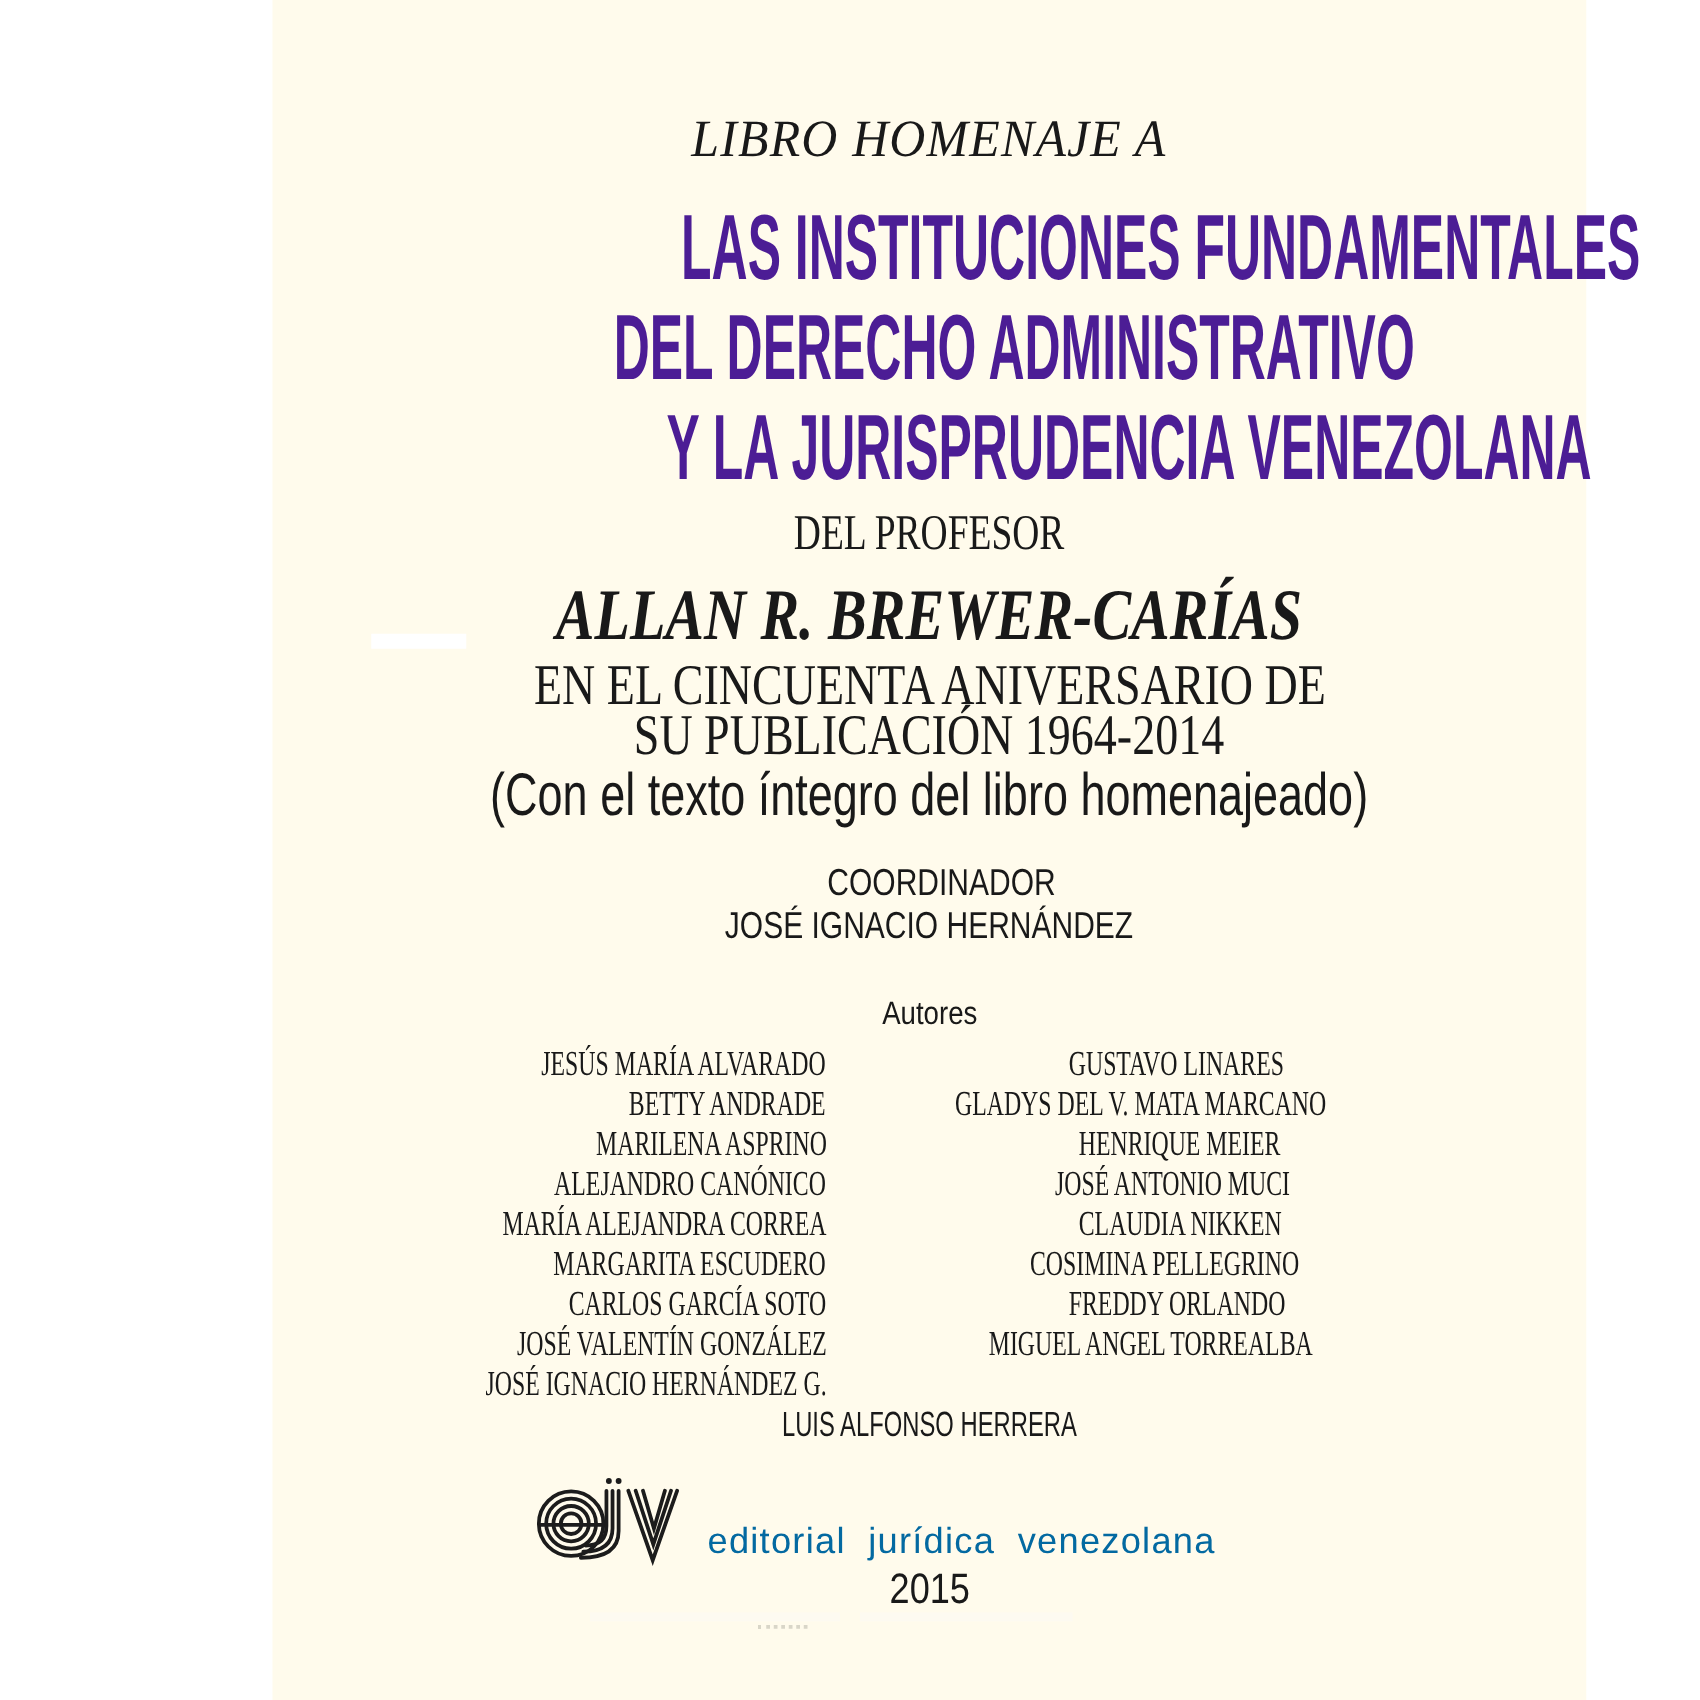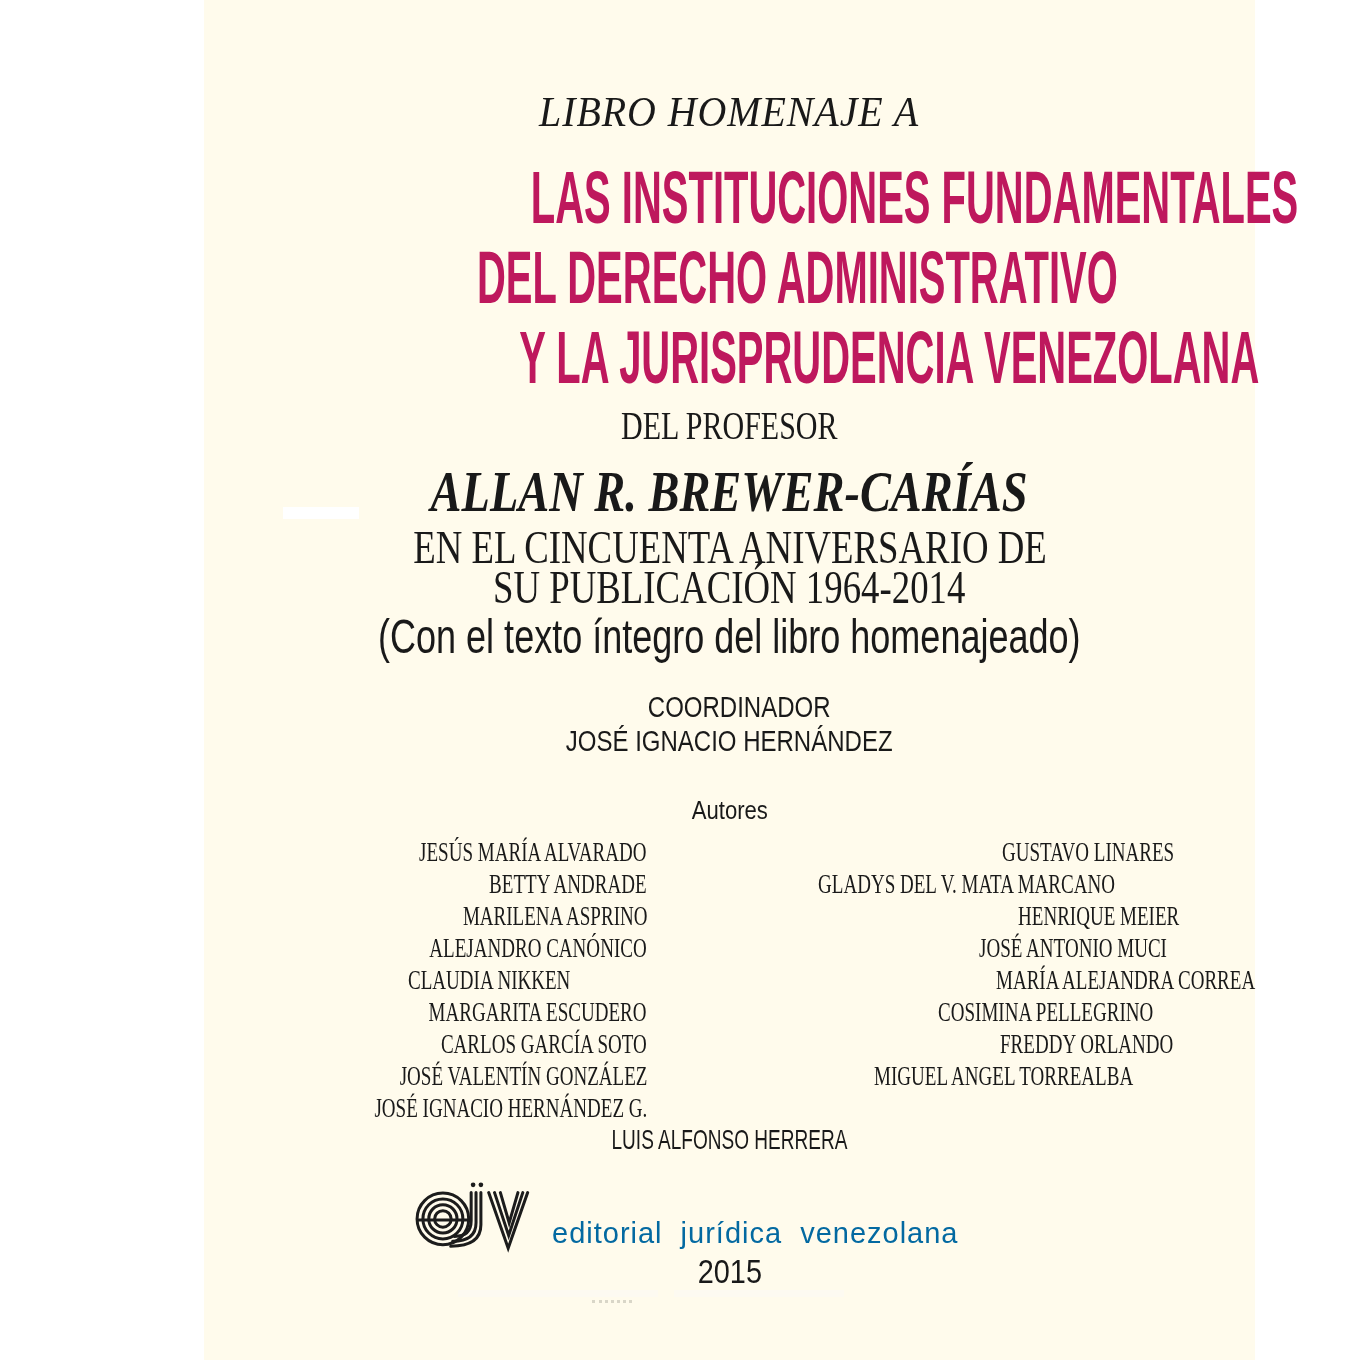--- a/index.html
+++ b/index.html
@@ -1,18 +1,18 @@
 <!DOCTYPE html>
 <html><head>
 <meta charset="utf-8">
 <style>
   html,body{margin:0;padding:0;}
   body{width:1360px;height:1360px;background:#ffffff;font-family:"Liberation Sans","DejaVu Sans",sans-serif;}
   .page{position:relative;width:1360px;height:1360px;background:#ffffff;overflow:hidden;}
-  .cover{position:absolute;left:204px;top:0;width:1051px;height:1360px;background:#FFFBEC;color:#191919;}
+  .cover{position:absolute;left:218px;top:0;width:1051px;height:1360px;background:#FFFBEC;color:#191919;}
   .abs{position:absolute;left:0;right:0;text-align:center;white-space:nowrap;}
   .sx{display:inline-block;transform-origin:center center;}
 
   .series-title{top:88px;font-family:"Liberation Serif","DejaVu Serif",serif;font-style:italic;font-size:42px;}
   .series-title .sx{transform:scaleX(.95);letter-spacing:1px;}
 
   .main-title{top:158px;}
   .main-title .tline{height:80px;line-height:80px;text-align:center;white-space:nowrap;}
   .main-title .sx{font-size:74px;font-weight:700;transform:scaleX(.54);letter-spacing:0px;}
 
@@ -35,21 +35,21 @@
   .coord-label .sx{transform:scaleX(.80);}
   .coord-name{top:724px;font-size:30px;}
   .coord-name .sx{transform:scaleX(.80);}
 
   .authors-label{top:795px;font-size:26px;}
   .authors-label .sx{transform:scaleX(.85);}
 
   .authors-grid{position:absolute;top:836px;left:0;right:0;display:grid;grid-template-columns:443px auto;font-family:Liberation Serif, serif;}
   .authors-grid .cell{height:32px;line-height:32px;font-size:28px;white-space:nowrap;}
   .authors-grid .cl{text-align:right;}
-  .authors-grid .cr{text-align:right;padding-left:34px;}
+  .authors-grid .cr{text-align:center;padding-left:34px;}
   .authors-grid .cl .sx{transform:scaleX(.68);transform-origin:right center;}
   .authors-grid .cr .sx{transform:scaleX(.68);transform-origin:left center;}
 
   .centered-author{top:1124px;height:32px;line-height:32px;font-size:28px;}
   .centered-author .sx{transform:scaleX(.68);}
 
   .publisher{position:absolute;top:1178px;left:210px;display:flex;align-items:flex-end;}
   .publisher svg{display:block;}
   .publisher-name{font-size:29px;letter-spacing:1px;word-spacing:9px;margin-left:12px;margin-bottom:4px;white-space:nowrap;color:#0369a1;}
 
@@ -64,21 +64,21 @@
 </head>
 <body>
 
 <div class="page">
   <div class="cover">
 
     <div class="abs series-title">
       <span class="sx">LIBRO HOMENAJE A</span>
     </div>
 
-    <div class="abs main-title" style="color:#be185d;">
+    <div class="abs main-title" style="color:#4c1d95;">
       <div class="tline">
         <span class="sx">LAS INSTITUCIONES FUNDAMENTALES</span>
       </div>
       <div class="tline">
         <span class="sx">DEL DERECHO ADMINISTRATIVO</span>
       </div>
       <div class="tline">
         <span class="sx">Y LA JURISPRUDENCIA VENEZOLANA</span>
       </div>
     </div>
@@ -119,22 +119,22 @@
 
     <div class="authors-grid">
       <div class="cell cl"><span class="sx">JESÚS MARÍA ALVARADO</span></div>
       <div class="cell cr"><span class="sx">GUSTAVO LINARES</span></div>
       <div class="cell cl"><span class="sx">BETTY ANDRADE</span></div>
       <div class="cell cr"><span class="sx">GLADYS DEL V. MATA MARCANO</span></div>
       <div class="cell cl"><span class="sx">MARILENA ASPRINO</span></div>
       <div class="cell cr"><span class="sx">HENRIQUE MEIER</span></div>
       <div class="cell cl"><span class="sx">ALEJANDRO CANÓNICO</span></div>
       <div class="cell cr"><span class="sx">JOSÉ ANTONIO MUCI</span></div>
+      <div class="cell cl"><span class="sx">MARÍA ALEJANDRA CORREA</span></div>
       <div class="cell cr"><span class="sx">CLAUDIA NIKKEN</span></div>
-      <div class="cell cl"><span class="sx">MARÍA ALEJANDRA CORREA</span></div>
       <div class="cell cl"><span class="sx">MARGARITA ESCUDERO</span></div>
       <div class="cell cr"><span class="sx">COSIMINA PELLEGRINO</span></div>
       <div class="cell cl"><span class="sx">CARLOS GARCÍA SOTO</span></div>
       <div class="cell cr"><span class="sx">FREDDY ORLANDO</span></div>
       <div class="cell cl"><span class="sx">JOSÉ VALENTÍN GONZÁLEZ</span></div>
       <div class="cell cr"><span class="sx">MIGUEL ANGEL TORREALBA</span></div>
       <div class="cell cl"><span class="sx">JOSÉ IGNACIO HERNÁNDEZ G.</span></div>
     </div>
 
     <div class="abs centered-author">

